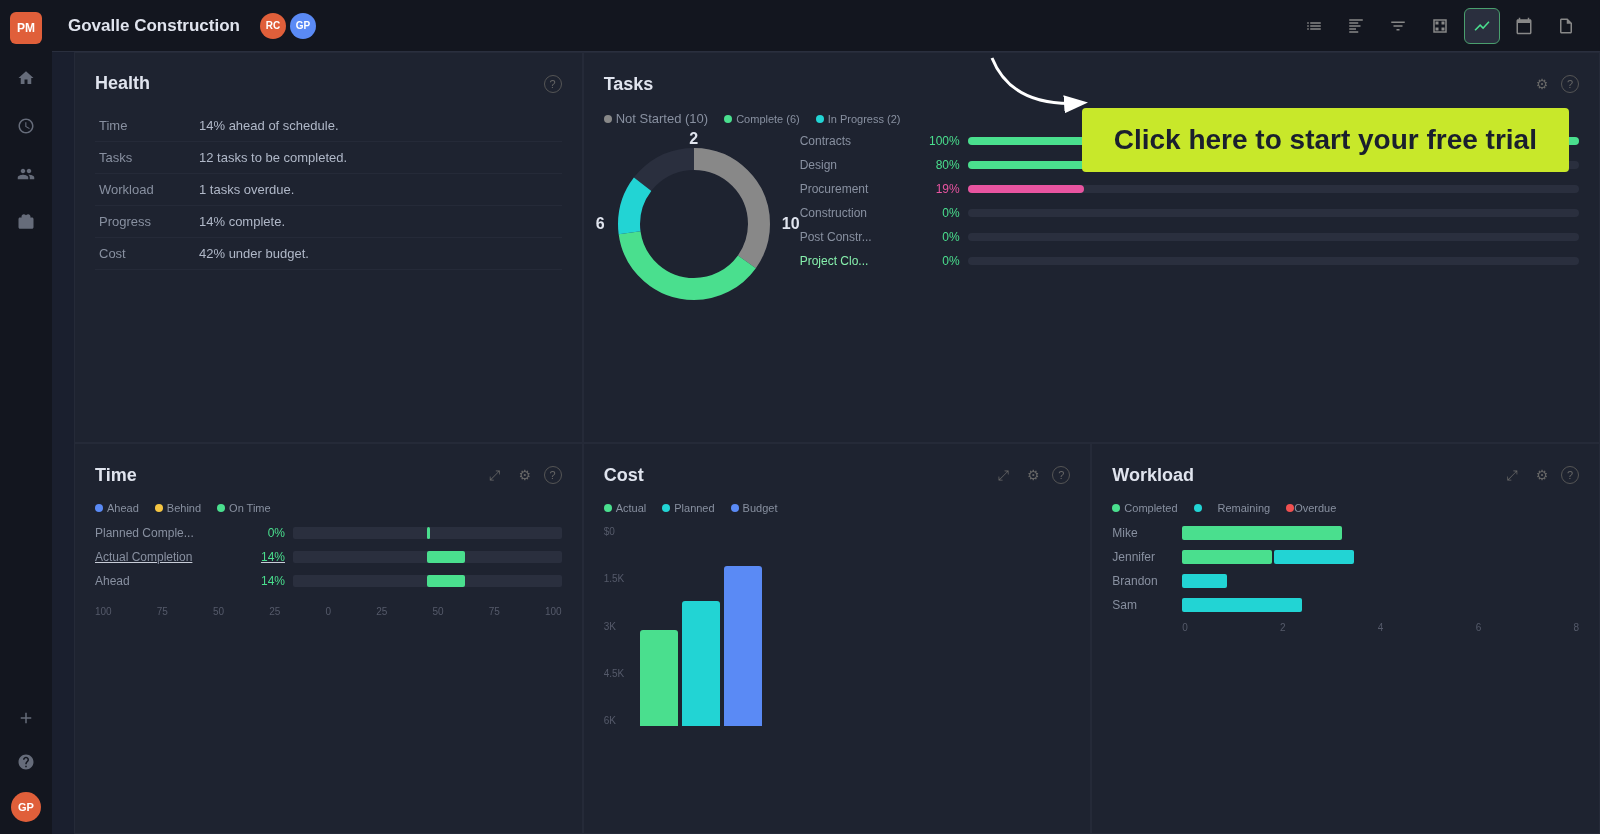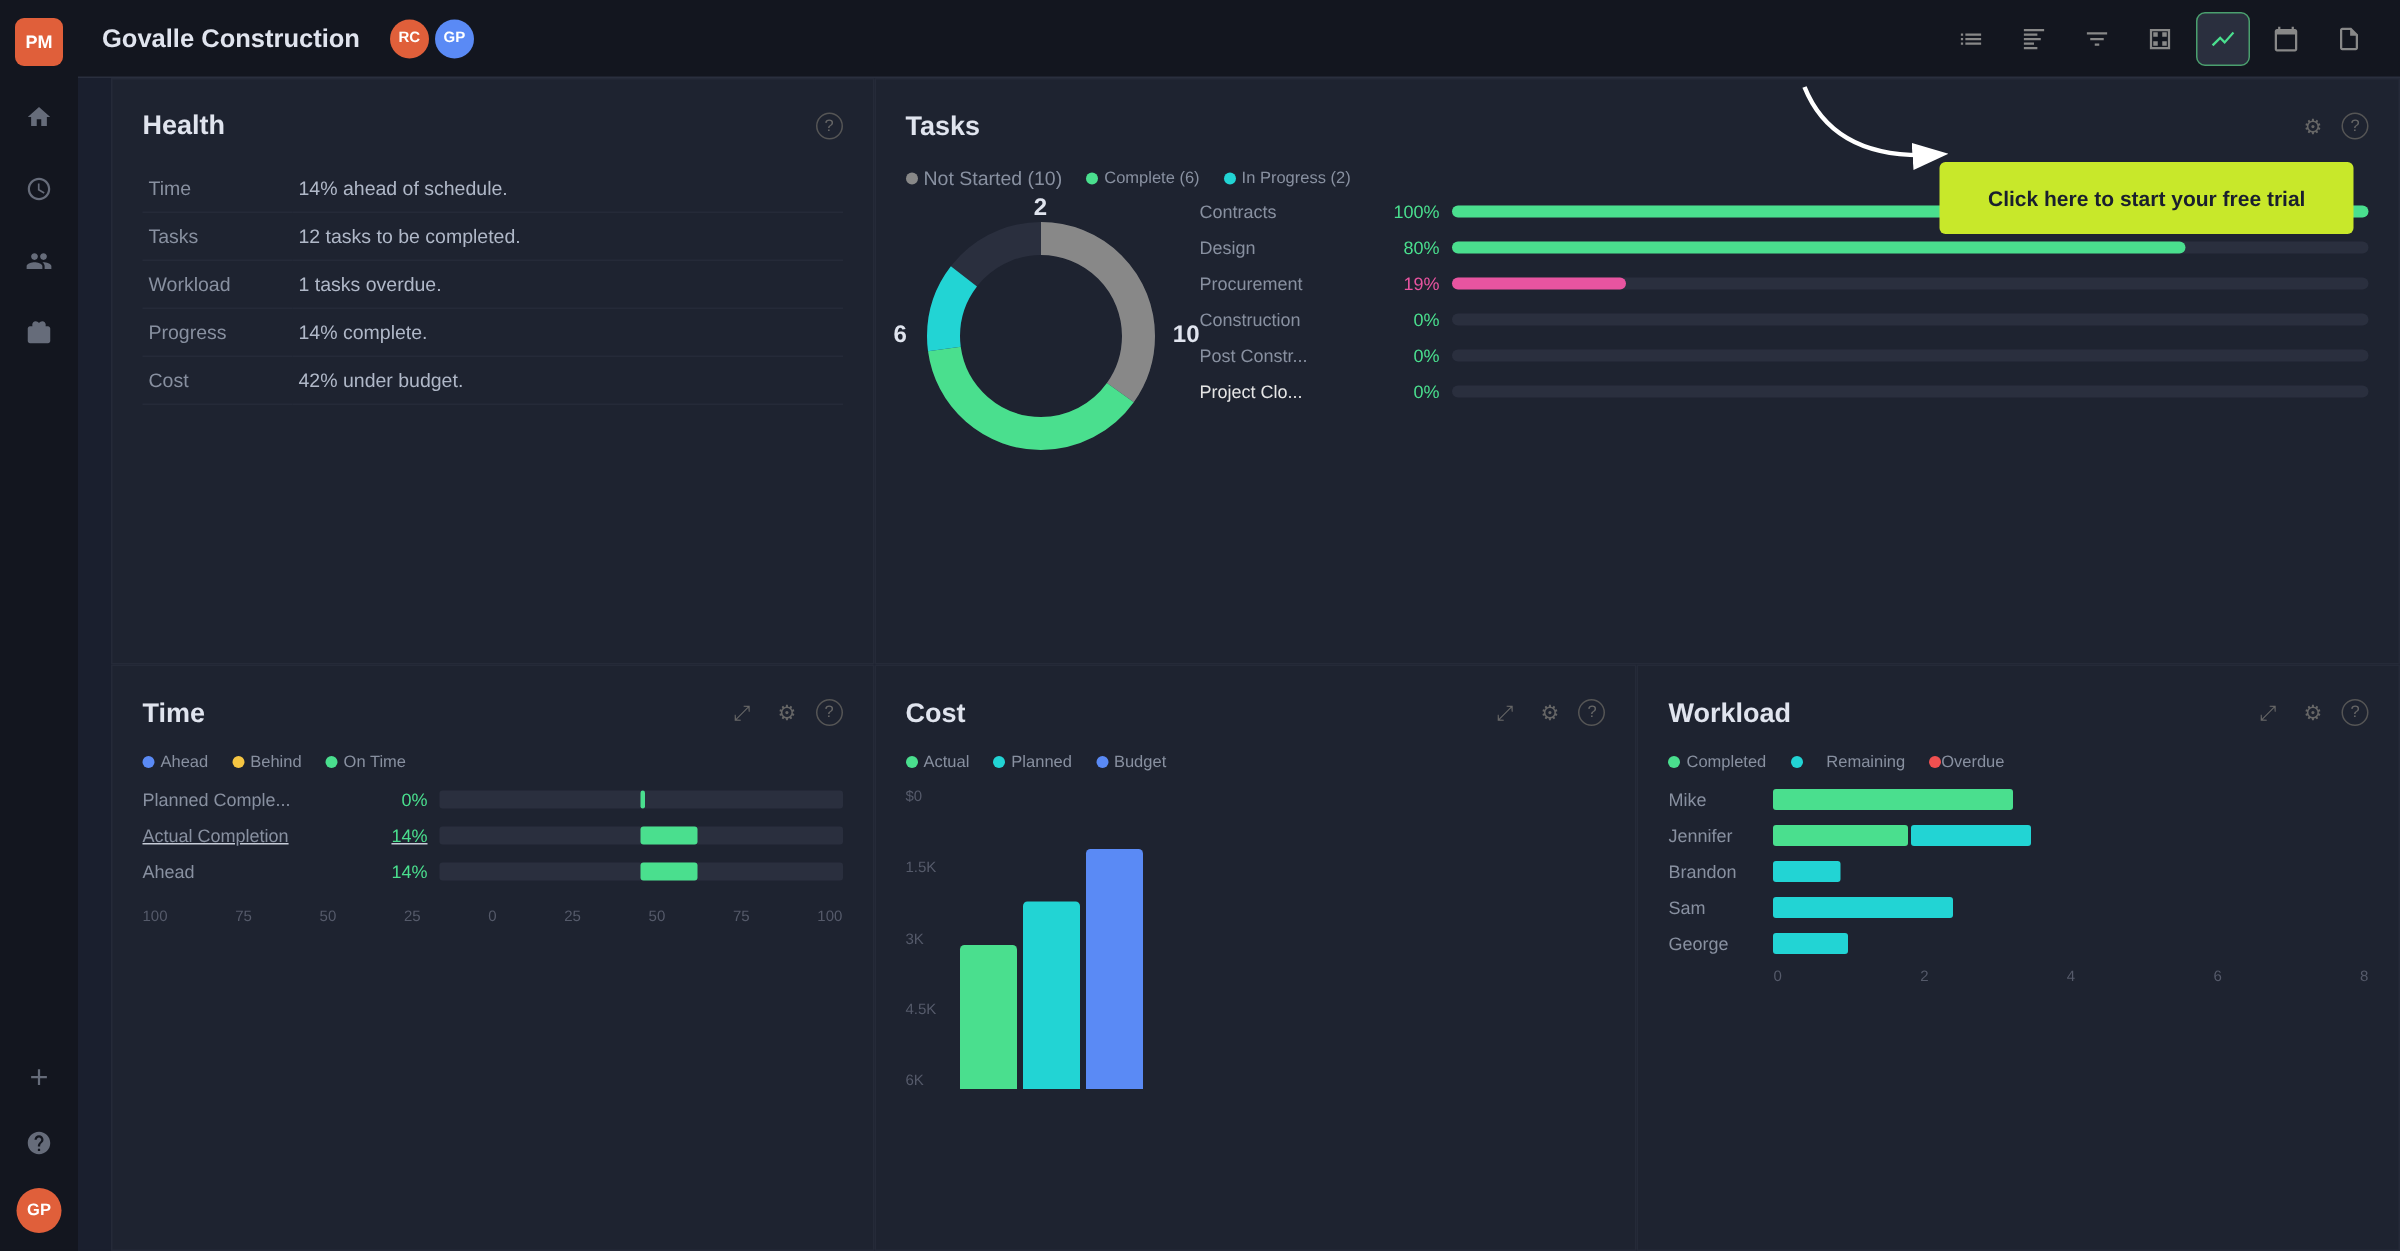--- a/index.html
+++ b/index.html
@@ -175,21 +175,21 @@
       position: absolute; right: -16px; top: 50%; transform: translateY(-50%);
       color: #e0e4ee; font-size: 16px; font-weight: 600;
     }
     .donut-label-top {
       position: absolute; top: -4px; left: 50%; transform: translateX(-50%);
       color: #e0e4ee; font-size: 16px; font-weight: 600;
     }
     .cta-box {
       background: #c8e82a;
       color: #1a1f2e;
-      font-size: 14px;
+      font-size: 28px;
       font-weight: 700;
       padding: 16px 32px;
       border-radius: 4px;
       white-space: nowrap;
     }
 
     
     .time-legend {
       display: flex; gap: 16px; margin-bottom: 12px;
     }
@@ -433,21 +433,21 @@
     </div>
   </div>
             <div style="display: flex; align-items: center; margin-bottom: 10px; font-size: 12px;">
     <span style="width:120px;color:#8890a0;">Post Constr...</span>
     <span style="width:40px;text-align:right;color:#4adf8e;margin-right:8px;">0%</span>
     <div style="flex:1;height:8px;background:#2a2f3e;border-radius:4px;">
       <div style="height:100%;border-radius:4px;background:#4adf8e;width:0%;"></div>
     </div>
   </div>
             <div style="display: flex; align-items: center; margin-bottom: 10px; font-size: 12px;">
-    <span style="width:120px;color:#e5e5e5;">Project Clo...</span>
+    <span style="width:120px;color:#86efac;">Project Clo...</span>
     <span style="width:40px;text-align:right;color:#4adf8e;margin-right:8px;">0%</span>
     <div style="flex:1;height:8px;background:#2a2f3e;border-radius:4px;">
       <div style="height:100%;border-radius:4px;background:#4adf8e;width:0%;"></div>
     </div>
   </div>
           </div>
       </div>
     </div>
 
     <div class="panel" style="grid-row:2; grid-column:1;">
@@ -592,26 +592,20 @@
     <div style="display:flex;align-items:center;">
               <div style="height:14px;width:45px;background:#22d4d4;border-radius:2px;"></div>
             </div>
   </div>
           <div style="display: flex; align-items: center; margin-bottom: 10px;">
     <span style="width:70px;font-size:12px;color:#8890a0;">Sam</span>
     <div style="display:flex;align-items:center;">
               <div style="height:14px;width:120px;background:#22d4d4;border-radius:2px;"></div>
             </div>
   </div>
-          <div style="display: flex; align-items: center; margin-bottom: 10px;">
-    <span style="width:70px;font-size:12px;color:#8890a0;">George</span>
-    <div style="display:flex;align-items:center;">
-              <div style="height:14px;width:50px;background:#22d4d4;border-radius:2px;"></div>
-            </div>
-  </div>
         </div>
       <div class="workload-axis" id="workload-axis">
           <span>0</span>
           <span>2</span>
           <span>4</span>
           <span>6</span>
           <span>8</span>
         </div>
     </div>
 

